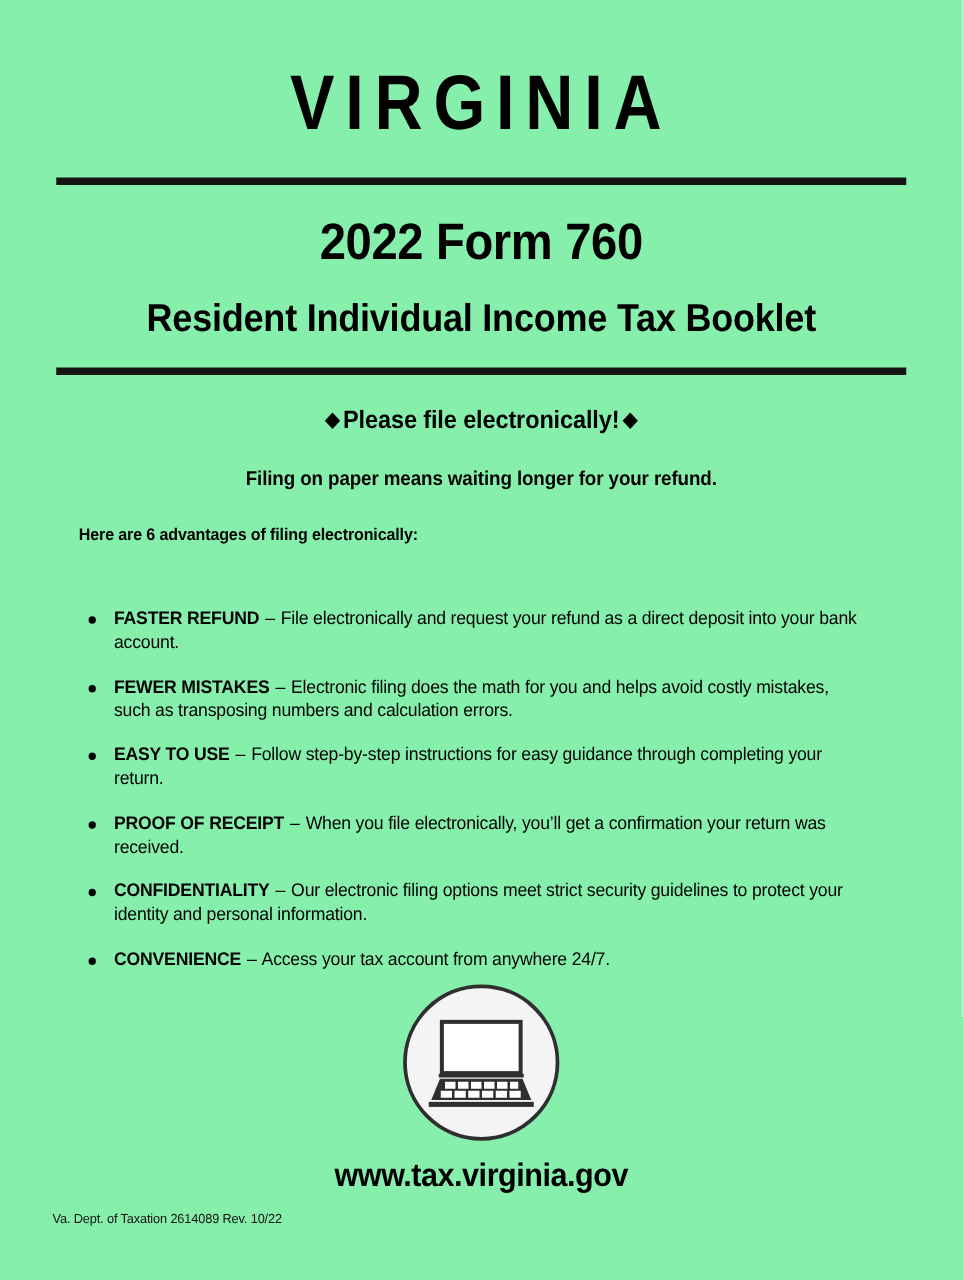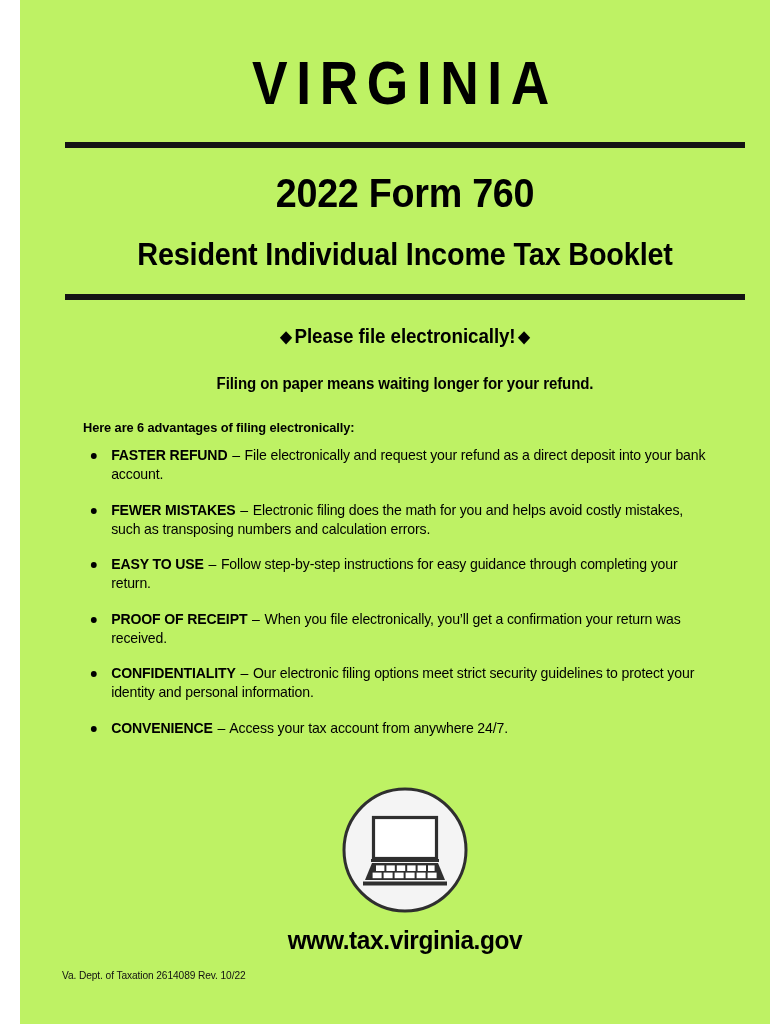--- a/index.html
+++ b/index.html
@@ -13,22 +13,21 @@
     position: relative;
     overflow: hidden;
     font-family: "Liberation Sans", sans-serif;
     color: #000000;
     -webkit-font-smoothing: antialiased;
   }
 
   .page {
     position: absolute;
     inset: 0;
-    background: #bef264;
-    margin-left: 20px;
+    background: #86efac;
   }
 
   
   .state-title {
     position: absolute;
     top: 52px;
     left: 0;
     width: 770px;
     text-align: center;
     font-size: 62px;
@@ -116,21 +115,21 @@
     left: 63px;
     font-size: 13.5px;
     font-weight: bold;
     letter-spacing: -0.1px;
     transform: scaleX(0.95);
     transform-origin: left top;
   }
 
   .bullet-list {
     position: absolute;
-    top: 446px;
+    top: 486px;
     left: 68px;
     width: 640px;
     margin: 0;
     padding: 0;
     list-style: none;
   }
   .bullet-item {
     position: relative;
     padding-left: 24px;
     margin-bottom: 16px;

